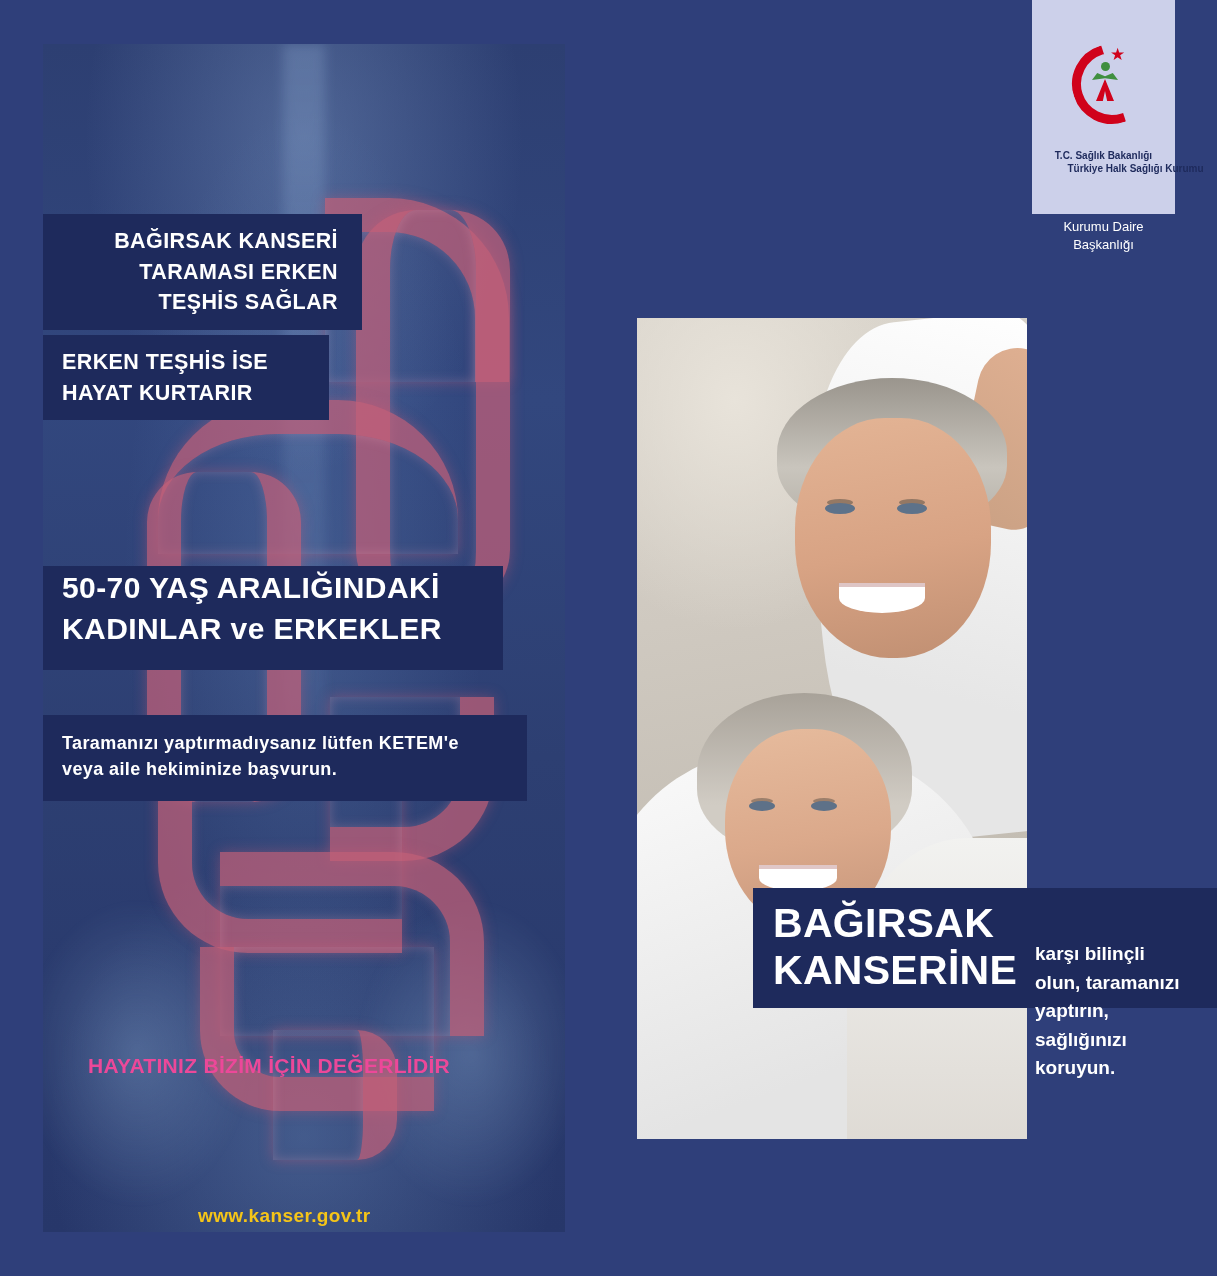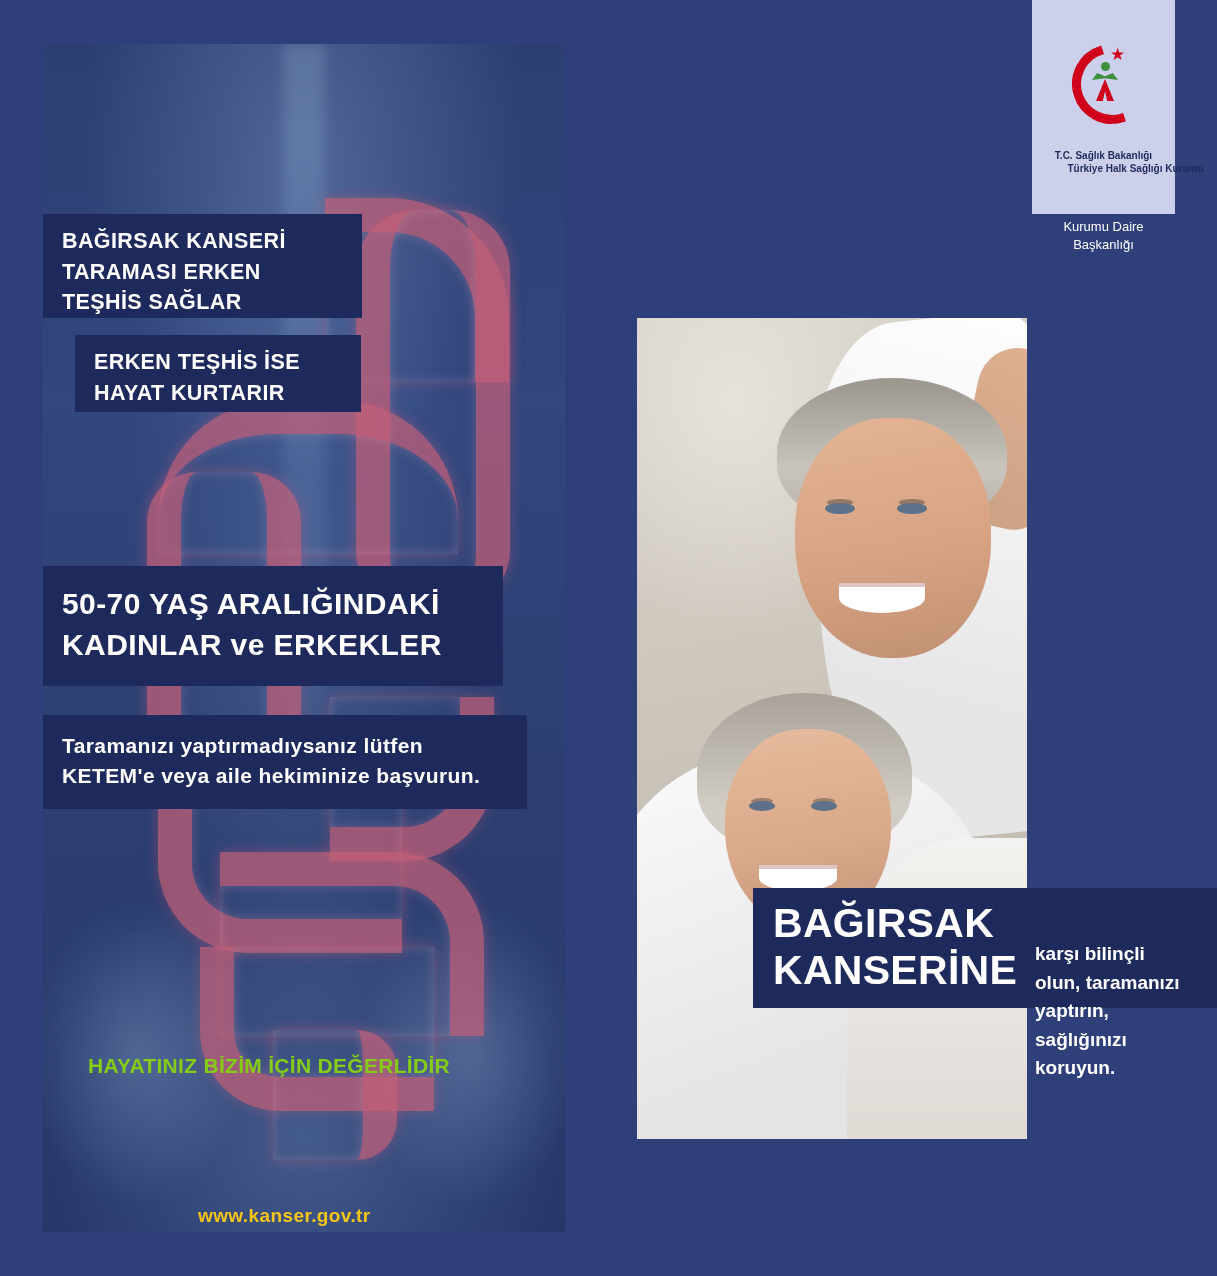--- a/index.html
+++ b/index.html
@@ -148,59 +148,59 @@
   
   .lbox {
     position: absolute;
     background: #1e2a5c;
     color: #ffffff;
     letter-spacing: .4px;
   }
   #headline-1 {
     left: 0;
     top: 170px;
-    padding: 12px 24px 0 19px;
+    padding: 12px 24px 12px 19px;
     font-size: 21.5px;
     font-weight: bold;
     line-height: 1.42;
     width: 276px;
+    text-align: right;
   }
   #headline-2 {
     left: 0;
     top: 291px;
-    padding: 12px 24px 4px 19px;
+    padding: 12px 24px 12px 19px;
     font-size: 21.5px;
     font-weight: bold;
     line-height: 1.42;
     width: 243px;
-    margin-left: 32px;
   }
   #headline-3 {
     left: 0;
     top: 522px;
-    padding: 18px 22px 20px 19px;
+    padding: 2px 22px 20px 19px;
     font-size: 30px;
     font-weight: bold;
     line-height: 1.36;
     width: 419px;
   }
   #headline-4 {
     left: 0;
     top: 671px;
     padding: 16px 22px 18px 19px;
-    font-size: 21px;
+    font-size: 18px;
     font-weight: bold;
     line-height: 1.44;
     width: 443px;
   }
   #slogan {
     position: absolute;
     left: 45px;
     top: 1010px;
-    color: #84cc16;
+    color: #ec4899;
     font-size: 21px;
     font-weight: bold;
     letter-spacing: .3px;
   }
   #website {
     position: absolute;
     left: 155px;
     top: 1161px;
     color: #f5c518;
     font-size: 19px;

